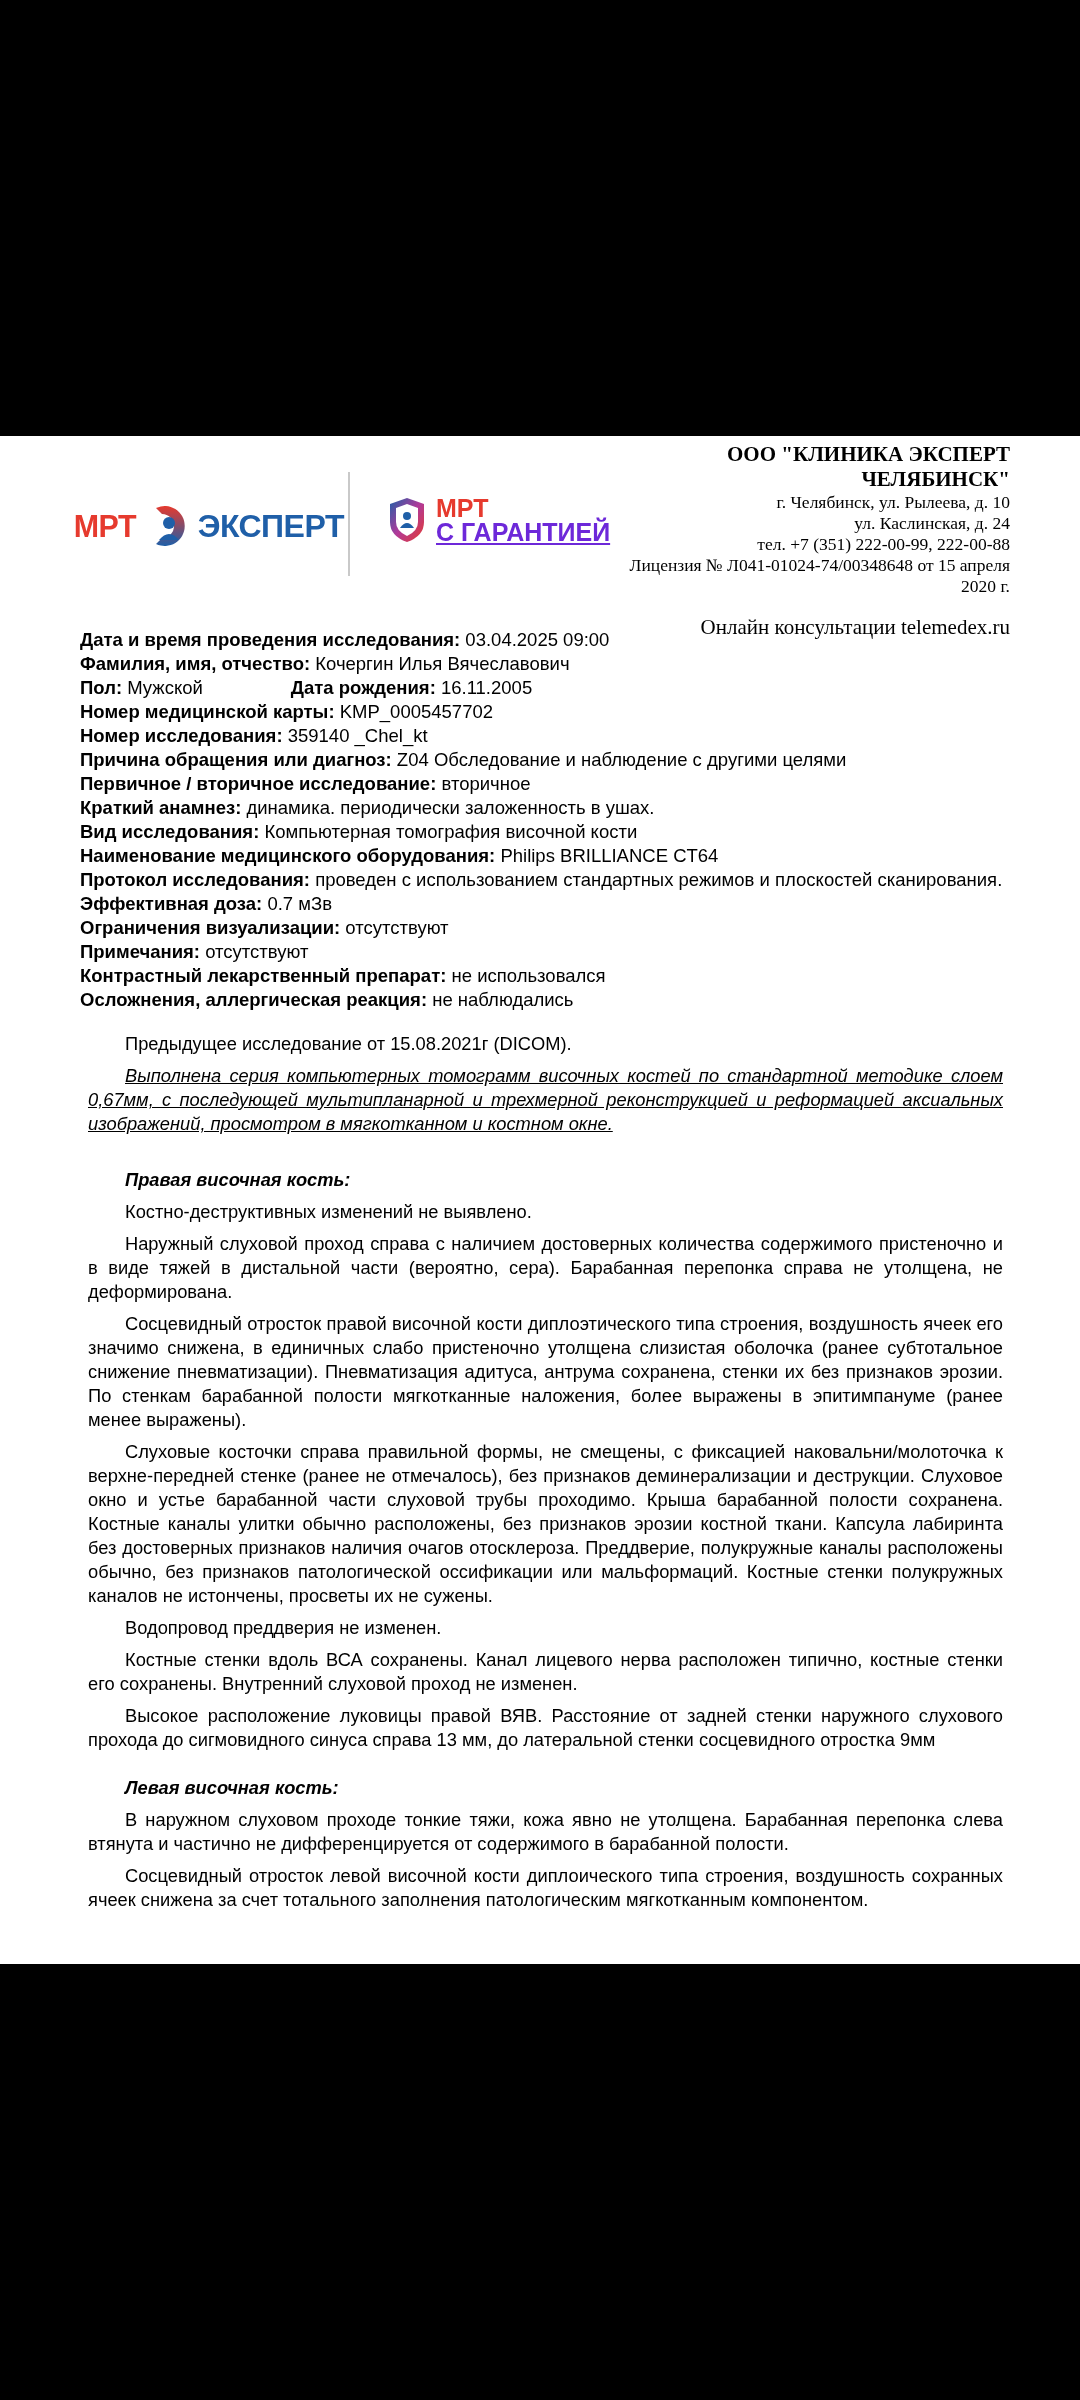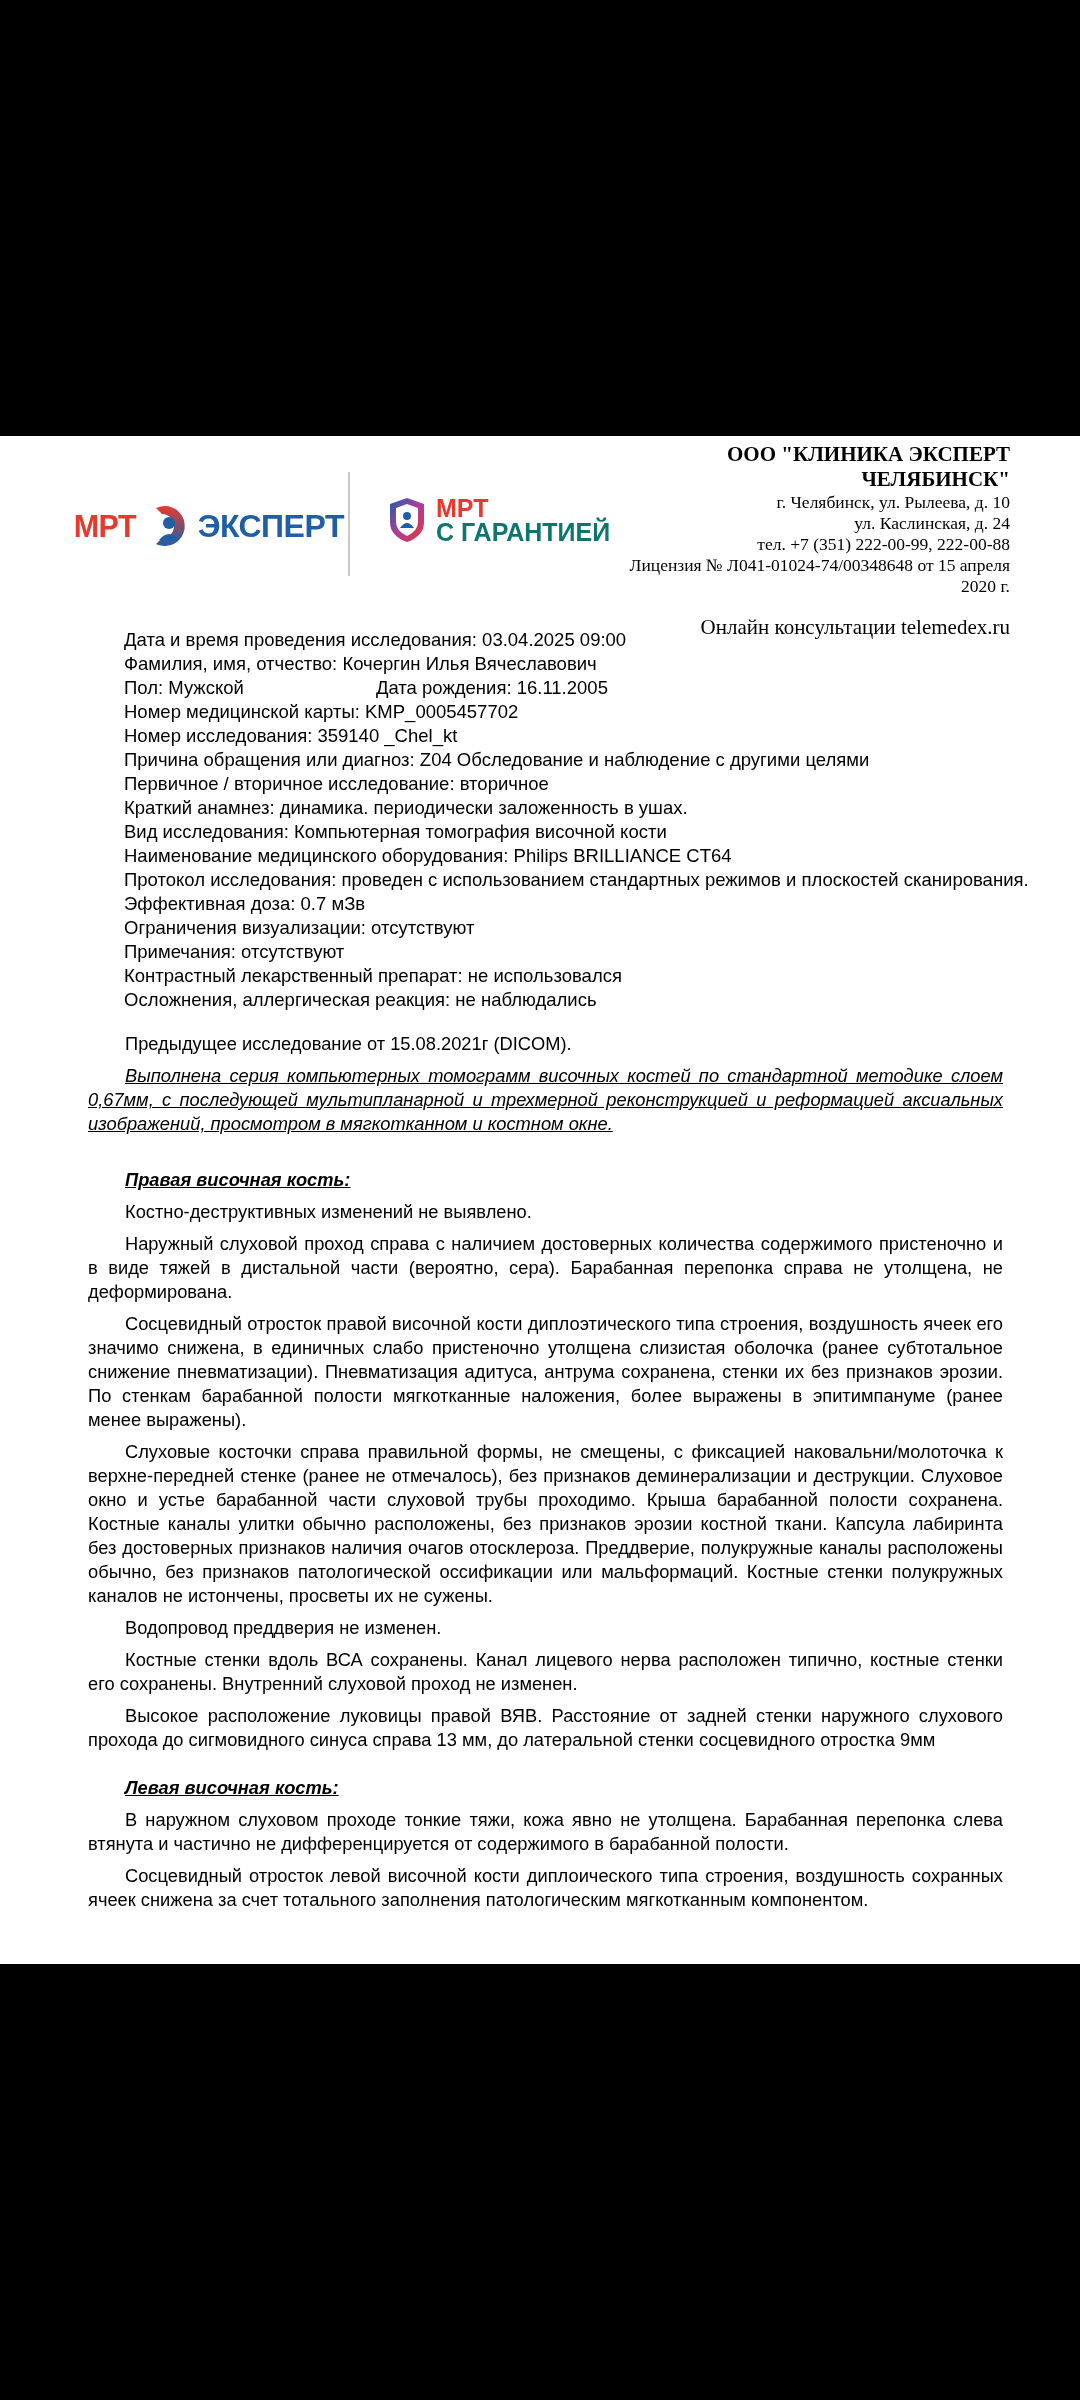--- a/index.html
+++ b/index.html
@@ -13,37 +13,37 @@
   
   .logo-left { position: absolute; left: 72px; top: 60px; height: 60px; display: flex; align-items: center; }
   .logo-left .mrt { color: #e63a2e; font-weight: bold; font-size: 32px; letter-spacing: -0.5px; transform: scaleX(0.95); }
   .logo-left .ring { width: 42px; height: 48px; margin: 0 8px 0 10px; position: relative; }
   .logo-left .expert { color: #1f5fa8; font-weight: bold; font-size: 32px; letter-spacing: -0.5px; text-align: right; }
   .vdivider { position: absolute; left: 348px; top: 36px; width: 2px; height: 104px; background: #c9c9c9; }
   .logo-right { position: absolute; left: 388px; top: 60px; display: flex; align-items: center; }
   .logo-right .shield { width: 38px; height: 48px; margin-right: 10px; }
   .logo-right .txt { line-height: 24px; font-weight: bold; font-size: 25px; }
   .logo-right .txt .l1 { color: #e63a2e; display: block; }
-  .logo-right .txt .l2 { color: #0f766e; display: block; }
+  .logo-right .txt .l2 { color: #6d28d9; display: block; text-decoration: underline; }
   .clinic {
     position: absolute; right: 70px; top: 6px; width: 440px; text-align: right;
     font-family: "Liberation Serif", serif; font-size: 17.5px; line-height: 21px;
   }
   .clinic .name { font-weight: bold; font-size: 21px; line-height: 25px; }
   .clinic .online { font-size: 21px; line-height: 28px; margin-top: 16px; }
   
   .fields { position: absolute; left: 80px; top: 192px; width: 940px; font-size: 18.5px; line-height: 24px; }
   .fields .row { white-space: nowrap; }
-  .fields b { font-weight: normal; margin-left: 44px; }
+  .fields b { font-weight: bold; }
   .fields .gap { display: inline-block; width: 88px; }
   
   .body { position: absolute; left: 80px; top: 588px; width: 931px; font-size: 18.3px; line-height: 24px; text-align: justify; }
   .body p { margin: 8px; text-indent: 37px; }
   .body .method { font-style: italic; text-decoration: underline; }
-  .body .sec { font-style: italic; font-weight: bold; text-decoration: underline; text-indent: 37px; margin-top: 24px; }
+  .body .sec { font-style: italic; font-weight: bold; text-indent: 37px; margin-top: 24px; }
   .body .spacer { height: 24px; }
 </style>
 </head>
 <body>
 
 <div class="page">
 
   <div class="logo-left">
     <span class="mrt">МРТ</span>
     <span class="ring">

